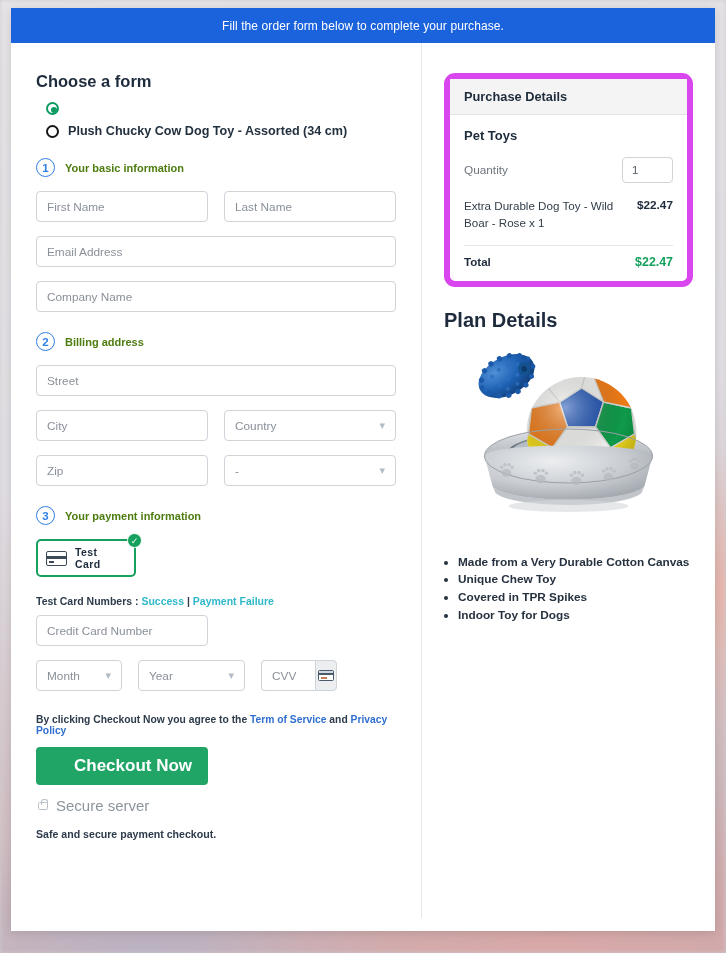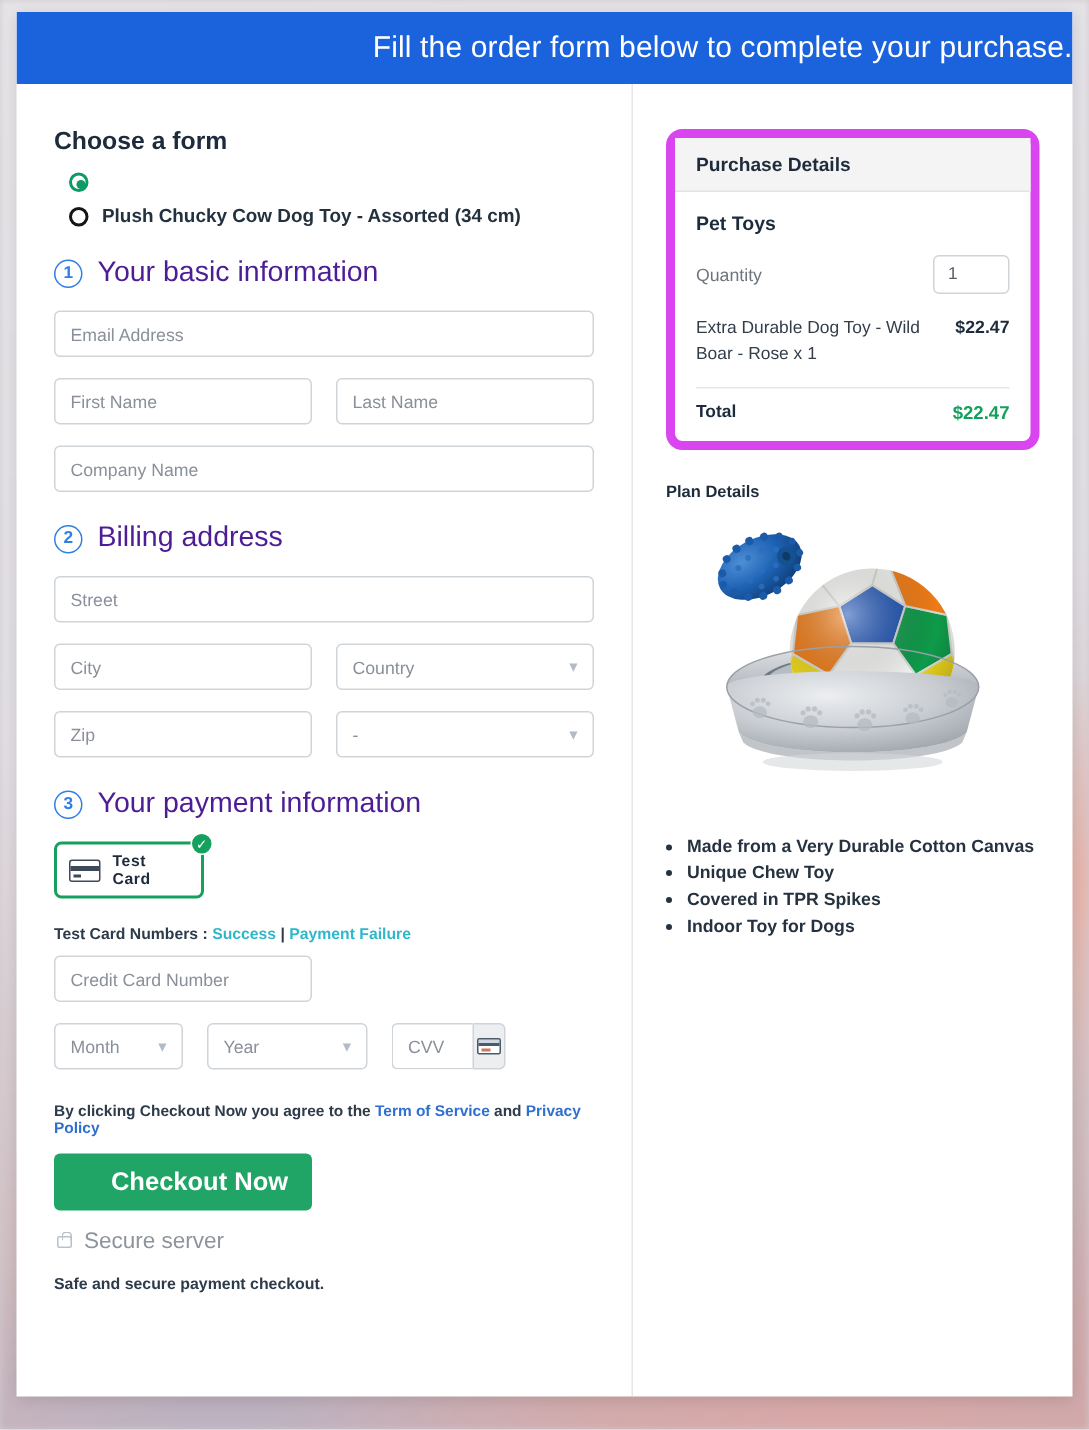--- a/index.html
+++ b/index.html
@@ -25,25 +25,25 @@
   }
   #page {
     position: absolute;
     left: 11px; top: 8px;
     width: 704px; height: 923px;
     background: #ffffff;
     box-shadow: 0 2px 10px rgba(0,0,0,0.13);
     overflow: hidden;
   }
   .banner {
-    height: 48px;
+    height: 35px;
     background: #1b62dd;
     color: #fff;
-    display: flex; align-items: center; justify-content: flex-end;
-    font-size: 20px;
+    display: flex; align-items: center; justify-content: center;
+    font-size: 12px;
     letter-spacing: .1px;
   }
   .cols { display: flex; height: 875px; }
   .left {
     width: 410px;
     padding: 29px 25px 0 25px;
     position: relative;
   }
   .vdiv {
     width: 1px; background: #e6e6e6; margin-top: 0;
@@ -68,21 +68,21 @@
   }
   .plan-label { font-size: 12.6px; color: #23313f; font-weight: 600; }
 
   .step-head { display: flex; align-items: center; margin: 20px 0 14px 0; }
   .step-num {
     width: 19px; height: 19px; border-radius: 50%;
     border: 1.5px solid #2f7fe4; color: #2f7fe4;
     font-size: 11.5px; display: flex; align-items: center; justify-content: center;
     margin-right: 10px; flex: none; font-weight: 600;
   }
-  .step-title { font-size: 19px; color: #4c1d95; font-weight: 400; }
+  .step-title { font-size: 11px; color: #4d7c0f; font-weight: 700; }
 
   .frow { display: flex; gap: 16px; margin-bottom: 14px; }
   .field {
     height: 31px; border: 1px solid #cfd4d9; border-radius: 4px;
     background: #fff; display: flex; align-items: center;
     padding: 0 10px; font-size: 11.8px; color: #8a9099;
     width: 100%;
   }
   .field.half { width: 172px; flex: none; }
   .field.full { width: 360px; }
@@ -170,21 +170,21 @@
     font-family: "Liberation Sans", sans-serif;
   }
   .item-row { display: flex; justify-content: space-between; gap: 10px; margin-bottom: 13px; }
   .item-name { font-size: 11.6px; color: #323d49; line-height: 1.45; max-width: 150px; }
   .item-price { font-size: 11.8px; color: #1e2b3c; font-weight: 700; white-space: nowrap; }
   .hr { height: 1px; background: #e6e6e6; margin: 0 0 9px 0; }
   .total-row { display: flex; justify-content: space-between; align-items: center; }
   .total-label { font-size: 11.6px; font-weight: 700; color: #1e2b3c; }
   .total-val { font-size: 12.4px; font-weight: 700; color: #14a05c; }
 
-  .plan-details-h { font-size: 11px; font-weight: 700; color: #1e2b3c; margin: 22px 0 0 0; }
+  .plan-details-h { font-size: 20px; font-weight: 700; color: #1e2b3c; margin: 22px 0 0 0; }
   .prodimg { width: 100%; height: 212px; display: block; margin-top: 4px; }
   .bullets { margin: 6px 0 0 14px; padding: 0; }
   .bullets li {
     font-size: 11.8px; font-weight: 700; color: #26323f;
     line-height: 1.42; margin-bottom: 1px;
   }
 </style>
 </head>
 <body>
 
@@ -209,25 +209,25 @@
         <span class="radio"></span>
         <span class="plan-label">Plush Chucky Cow Dog Toy - Assorted (34 cm)</span>
       </div>
 
       <div class="step-head">
         <span class="step-num">1</span>
         <span class="step-title">Your basic information</span>
       </div>
 
       <div class="frow">
-        <div class="field full">Email Address</div>
-      </div>
-      <div class="frow">
         <div class="field half">First Name</div>
         <div class="field half">Last Name</div>
+      </div>
+      <div class="frow">
+        <div class="field full">Email Address</div>
       </div>
       <div class="frow">
         <div class="field full">Company Name</div>
       </div>
 
       <div class="step-head">
         <span class="step-num">2</span>
         <span class="step-title">Billing address</span>
       </div>
 

